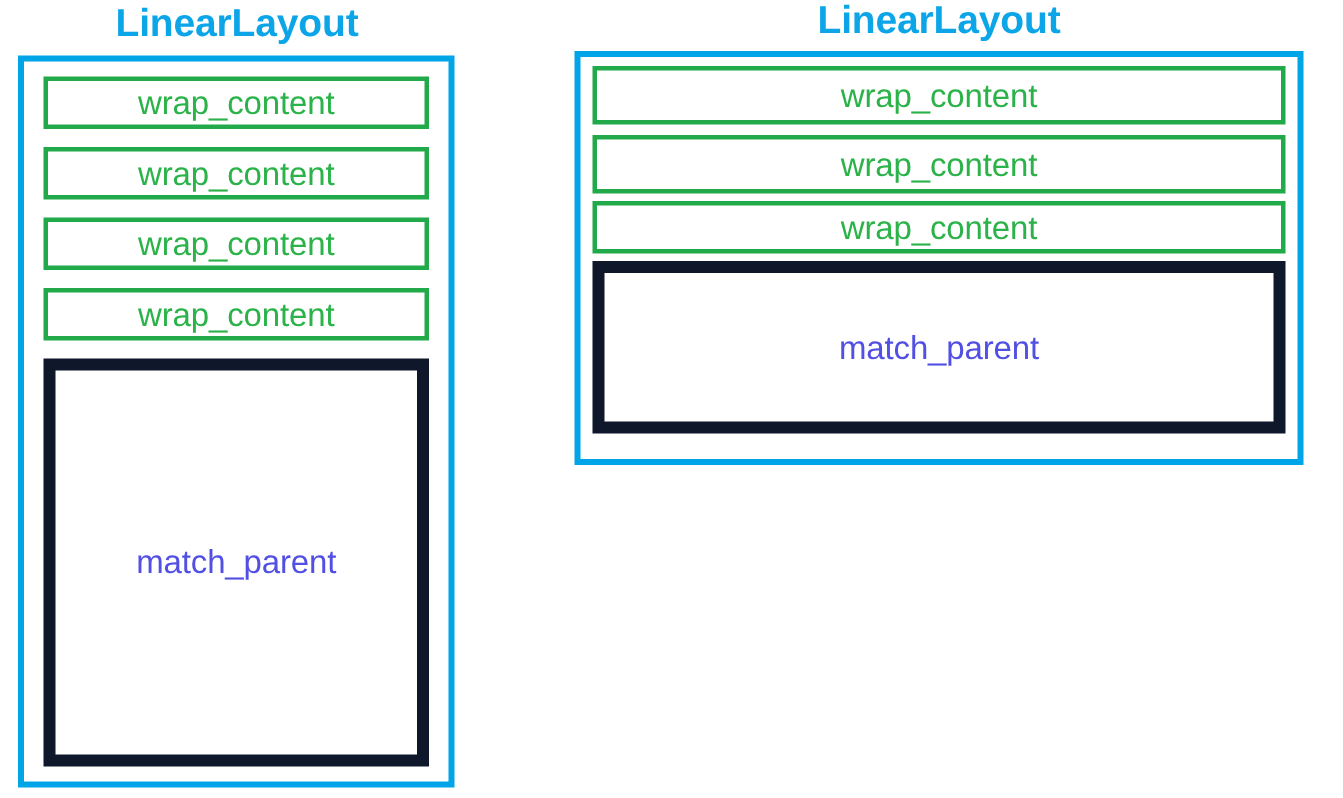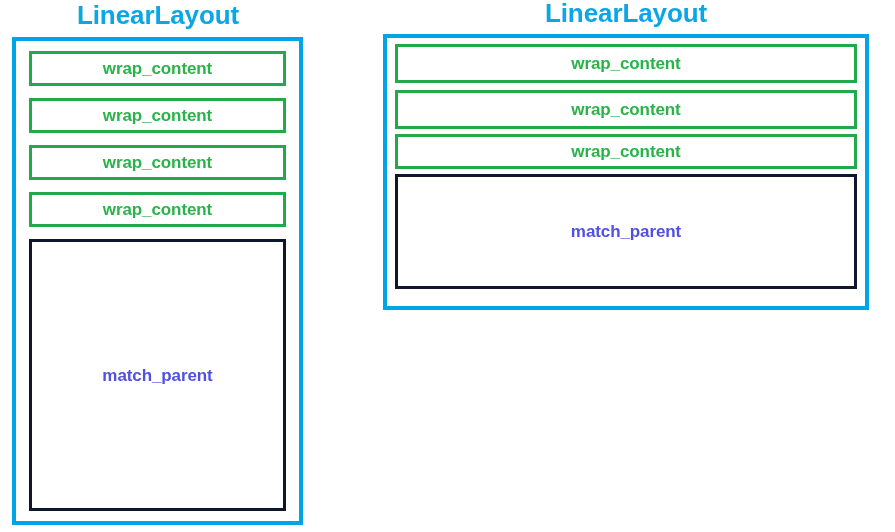--- a/index.html
+++ b/index.html
@@ -45,36 +45,36 @@
   .child-box {
     box-sizing: border-box;
     background: #ffffff;
     display: flex;
     align-items: center;
     justify-content: center;
     overflow: hidden;
   }
 
   .child-label {
-    font-size: 17px;
-    font-weight: bold;
+    font-size: 22px;
+    font-weight: normal;
     line-height: 1;
     white-space: nowrap;
     letter-spacing: -0.1px;
   }
 
   .child-box.wrap {
     border: 3px solid #22a94a;
   }
   .child-box.wrap .child-label {
     color: #2bb34a;
   }
 
   .child-box.match {
-    border: 3px solid #0f172a;
+    border: 8px solid #0f172a;
     flex: 1 1 auto;
   }
   .child-box.match .child-label {
     color: #5250e4;
   }
 
   
   #panel-left {
     left: 0px;
     top: 2px;

